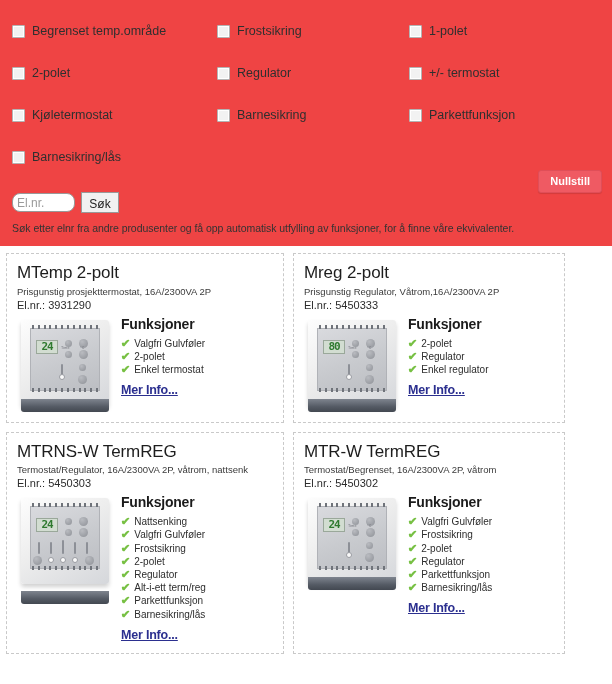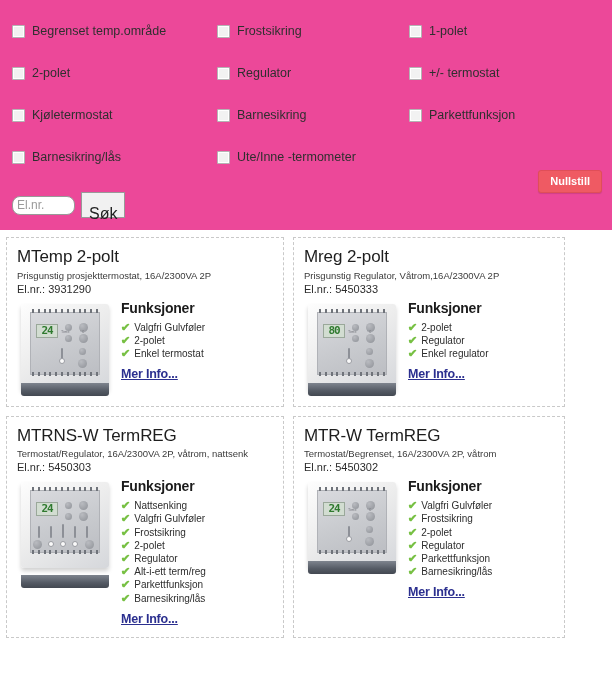--- a/index.html
+++ b/index.html
@@ -10,21 +10,21 @@
     width: 612px;
     height: 684px;
     background: #ffffff;
     font-family: "Liberation Sans", sans-serif;
     color: #2b2b2b;
     overflow: hidden;
   }
 
   
   .filter-panel {
-    background: #ec4899;
+    background: #ef4444;
     padding: 10px 0 12px 0;
     width: 612px;
     box-sizing: border-box;
   }
   .filter-grid {
     display: block;
     position: relative;
   }
   .filter-row {
     display: flex;
@@ -93,24 +93,24 @@
     font-family: "Liberation Sans", sans-serif;
     border-radius: 8px;
   }
   .elnr-input::placeholder { color: #9a9a9a; }
   .sok-btn {
     margin-left: 6px;
     height: 21px;
     min-width: 38px;
     background: #f1f1f1;
     border: 1px solid #999999;
-    font-size: 16px;
+    font-size: 12px;
     color: #222;
     cursor: pointer;
-    padding: 12px 7px;
+    padding: 4px 7px;
     font-family: "Liberation Sans", sans-serif;
     border-radius: 0;
   }
   .search-help {
     padding: 9px 0 0 12px;
     font-size: 10.5px;
     color: #333333;
     letter-spacing: -0.05px;
   }
 
@@ -343,35 +343,32 @@
         <span class="cbox"></span>
         <span class="fopt-label">Parkettfunksjon</span>
       </label>
     </div>
 
     <div class="filter-row">
       <label class="fopt c1">
         <span class="cbox"></span>
         <span class="fopt-label">Barnesikring/lås</span>
       </label>
-      <label class="fopt c2">
-        <span class="cbox"></span>
-        <span class="fopt-label">Ute/Inne -termometer</span>
-      </label>
       <div class="reset-wrap">
         <button class="reset-btn">Nullstill</button>
       </div>
     </div>
 
   </div>
 
   <div class="search-row">
     <input class="elnr-input" type="text" placeholder="El.nr." style="">
     <button class="sok-btn">Søk</button>
   </div>
+  <div class="search-help">Søk etter elnr fra andre produsenter og få opp automatisk utfylling av funksjoner, for å finne våre ekvivalenter.</div>
 </div>
 
 <div class="cards">
 
   <div class="card-row">
 
     <div class="card left">
       <div class="card-title">MTemp 2-polt</div>
       <div class="card-sub">Prisgunstig prosjekttermostat, 16A/2300VA 2P</div>
       <div class="card-elnr">El.nr.: 3931290</div>

